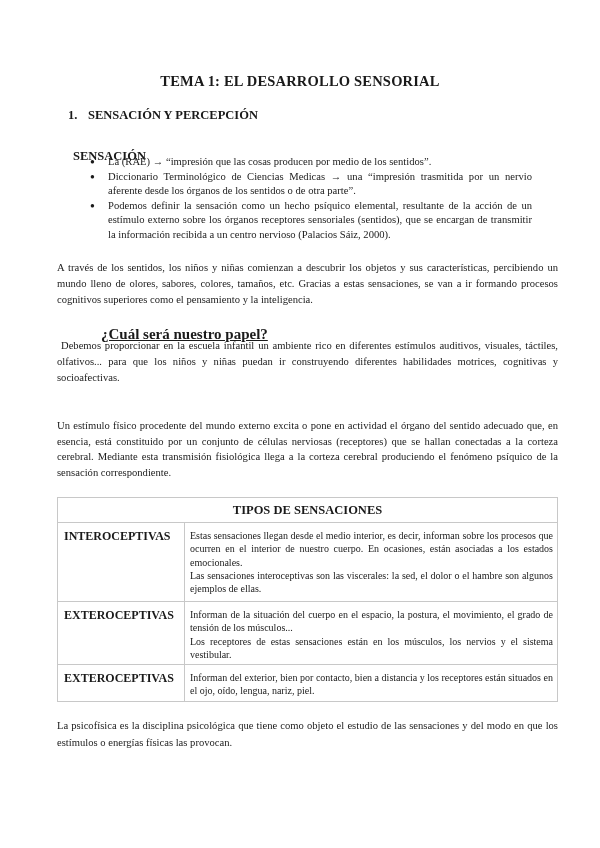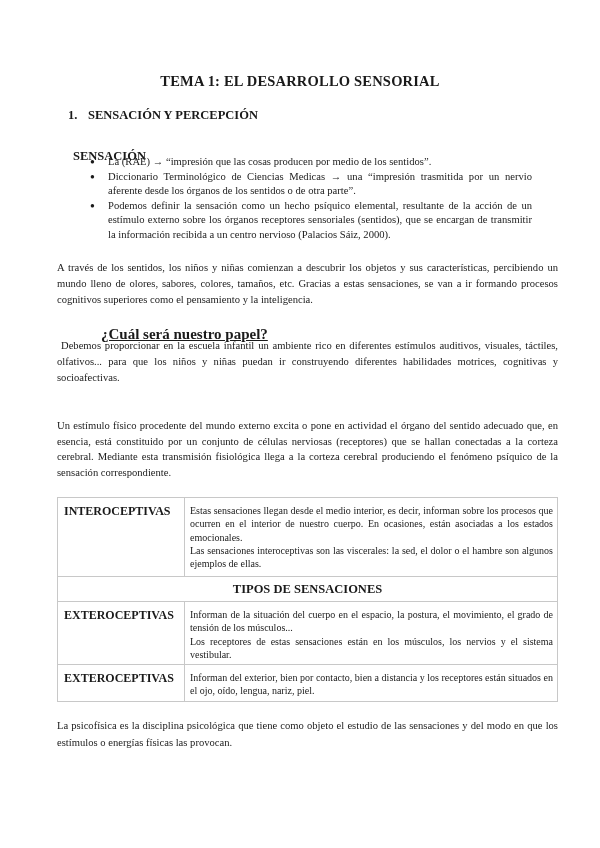--- a/index.html
+++ b/index.html
@@ -59,29 +59,29 @@
 
   <p class="para p1">A través de los sentidos, los niños y niñas comienzan a descubrir los objetos y sus características, percibiendo un mundo lleno de olores, sabores, colores, tamaños, etc. Gracias a estas sensaciones, se van a ir formando procesos cognitivos superiores como el pensamiento y la inteligencia.</p>
 
   <div class="q-h">¿Cuál será nuestro papel?</div>
   <p class="para p2">Debemos proporcionar en la escuela infantil un ambiente rico en diferentes estímulos auditivos, visuales, táctiles, olfativos... para que los niños y niñas puedan ir construyendo diferentes habilidades motrices, cognitivas y socioafectivas.</p>
 
   <p class="para p3">Un estímulo físico procedente del mundo externo excita o pone en actividad el órgano del sentido adecuado que, en esencia, está constituido por un conjunto de células nerviosas (receptores) que se hallan conectadas a la corteza cerebral. Mediante esta transmisión fisiológica llega a la corteza cerebral produciendo el fenómeno psíquico de la sensación correspondiente.</p>
 
   <table class="types">
     <tbody>
-        <tr style="height:79px">
+        <tr>
+      <th colspan="2">TIPOS DE SENSACIONES</th>
+    </tr>
+    <tr style="height:79px">
       <td class="label">INTEROCEPTIVAS</td>
       <td class="desc">
         <span>Estas sensaciones llegan desde el medio interior, es decir, informan sobre los procesos que ocurren en el interior de nuestro cuerpo. En ocasiones, están asociadas a los estados emocionales.</span>
         <span>Las sensaciones interoceptivas son las viscerales: la sed, el dolor o el hambre son algunos ejemplos de ellas.</span>
       </td>
-    </tr>
-    <tr>
-      <th colspan="2">TIPOS DE SENSACIONES</th>
     </tr>
     <tr style="height:37px">
       <td class="label">EXTEROCEPTIVAS</td>
       <td class="desc">
         <span>Informan de la situación del cuerpo en el espacio, la postura, el movimiento, el grado de tensión de los músculos...</span>
         <span>Los receptores de estas sensaciones están en los músculos, los nervios y el sistema vestibular.</span>
       </td>
     </tr>
     <tr>
       <td class="label">EXTEROCEPTIVAS</td>

